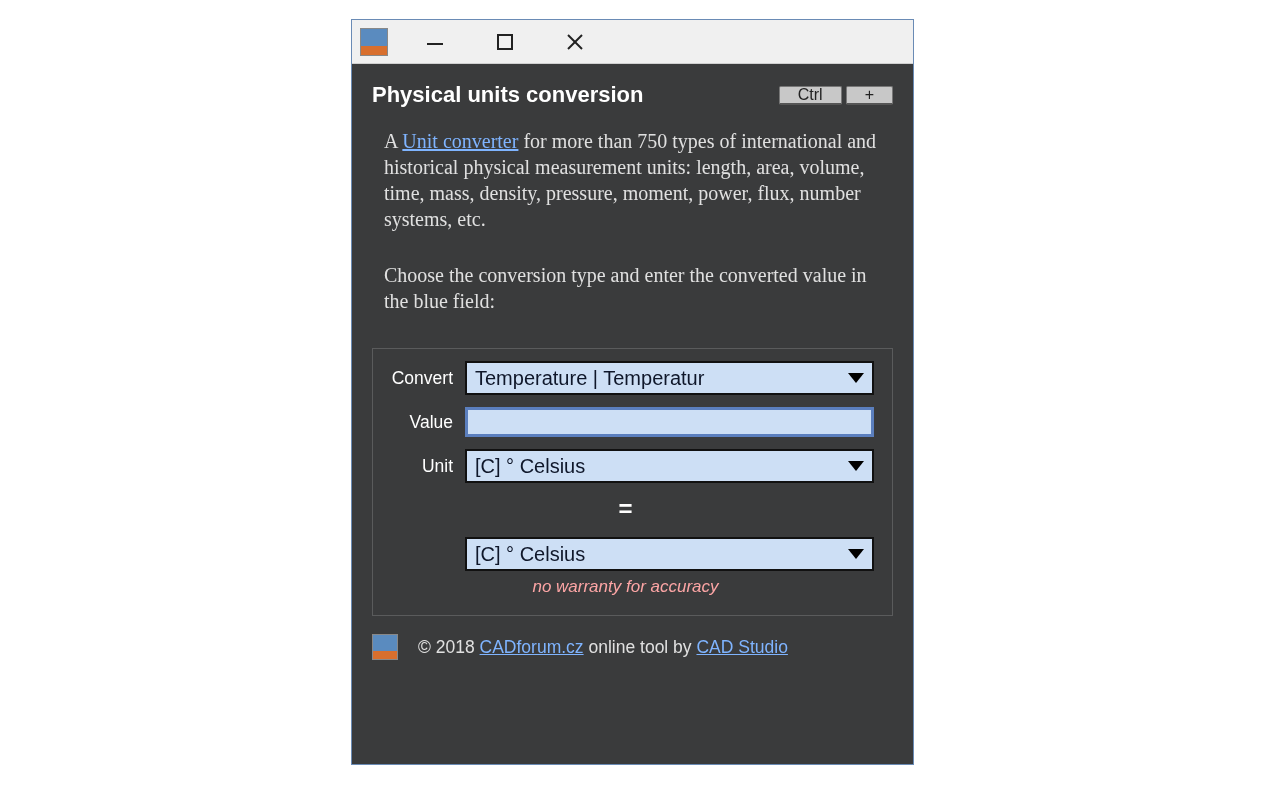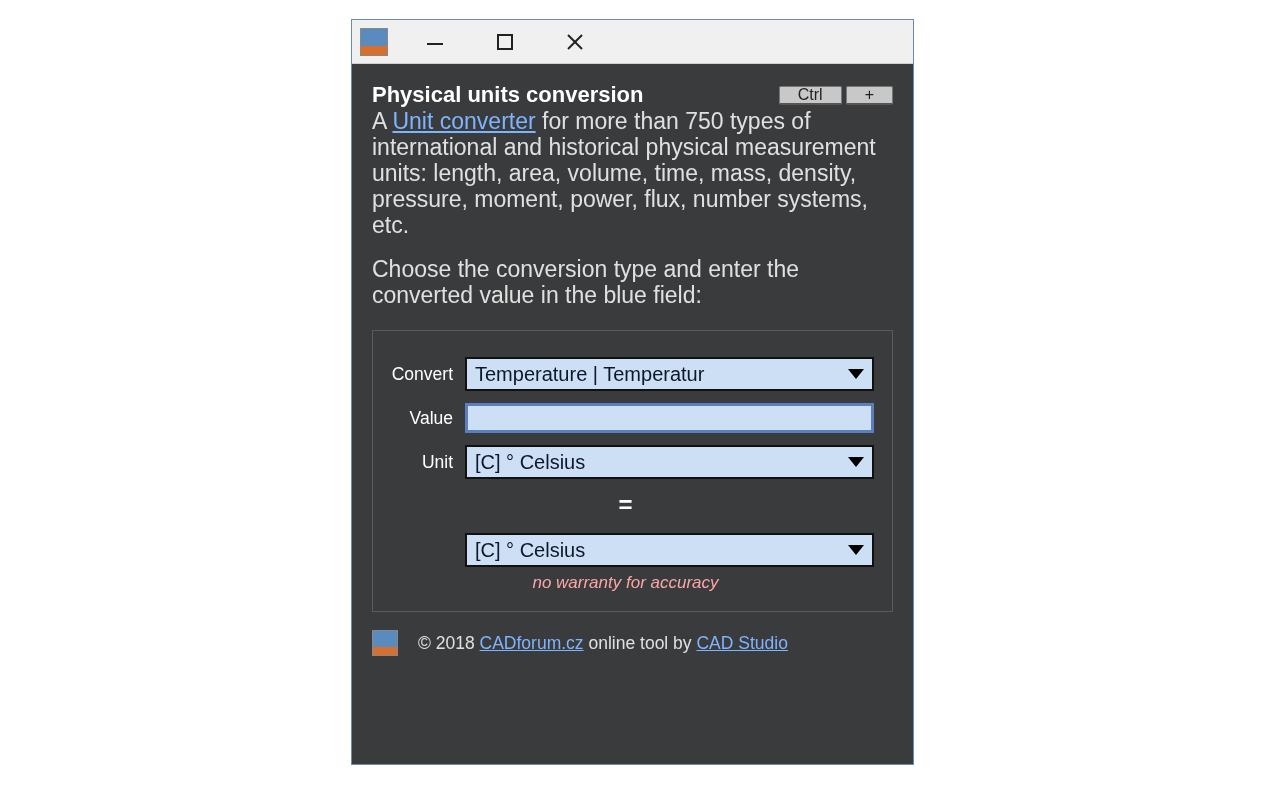--- a/index.html
+++ b/index.html
@@ -77,21 +77,21 @@
     padding: 18px 20px 16px 20px;
     color: #ffffff;
     font-size: 18px;
     display: flex;
     flex-direction: column;
   }
   .head-row {
     display: flex;
     align-items: center;
     justify-content: space-between;
-    margin-bottom: 0;
+    margin-bottom: 8px;
   }
   .head-row h2 {
     margin: 0;
     font-size: 22px;
     font-weight: bold;
     color: #fff;
   }
   .kbd-hint {
     display: flex;
     gap: 4px;
@@ -106,34 +106,35 @@
     border-bottom: 2px solid #555;
     border-radius: 2px;
     padding: 1px 18px;
     line-height: 14px;
   }
   a.inline-link {
     color: #7fb4ff;
     text-decoration: underline;
   }
   .desc {
-    font-size: 23px;
+    font-size: 20px;
     line-height: 26px;
     color: #e0e0e0;
-    margin: 0;
+    margin: 12px;
+    font-family: Liberation Serif, serif;
   }
   .desc2 {
     margin-top: 18px;
   }
 
   
   .panel {
     margin-top: 22px;
     border: 1.5px solid #5a5b5c;
-    padding: 26px 18px 18px 4px;
+    padding: 12px 18px 18px 4px;
     box-sizing: border-box;
   }
   .form-row {
     display: flex;
     align-items: center;
     margin-bottom: 12px;
   }
   .form-label {
     width: 88px;
     min-width: 88px;

